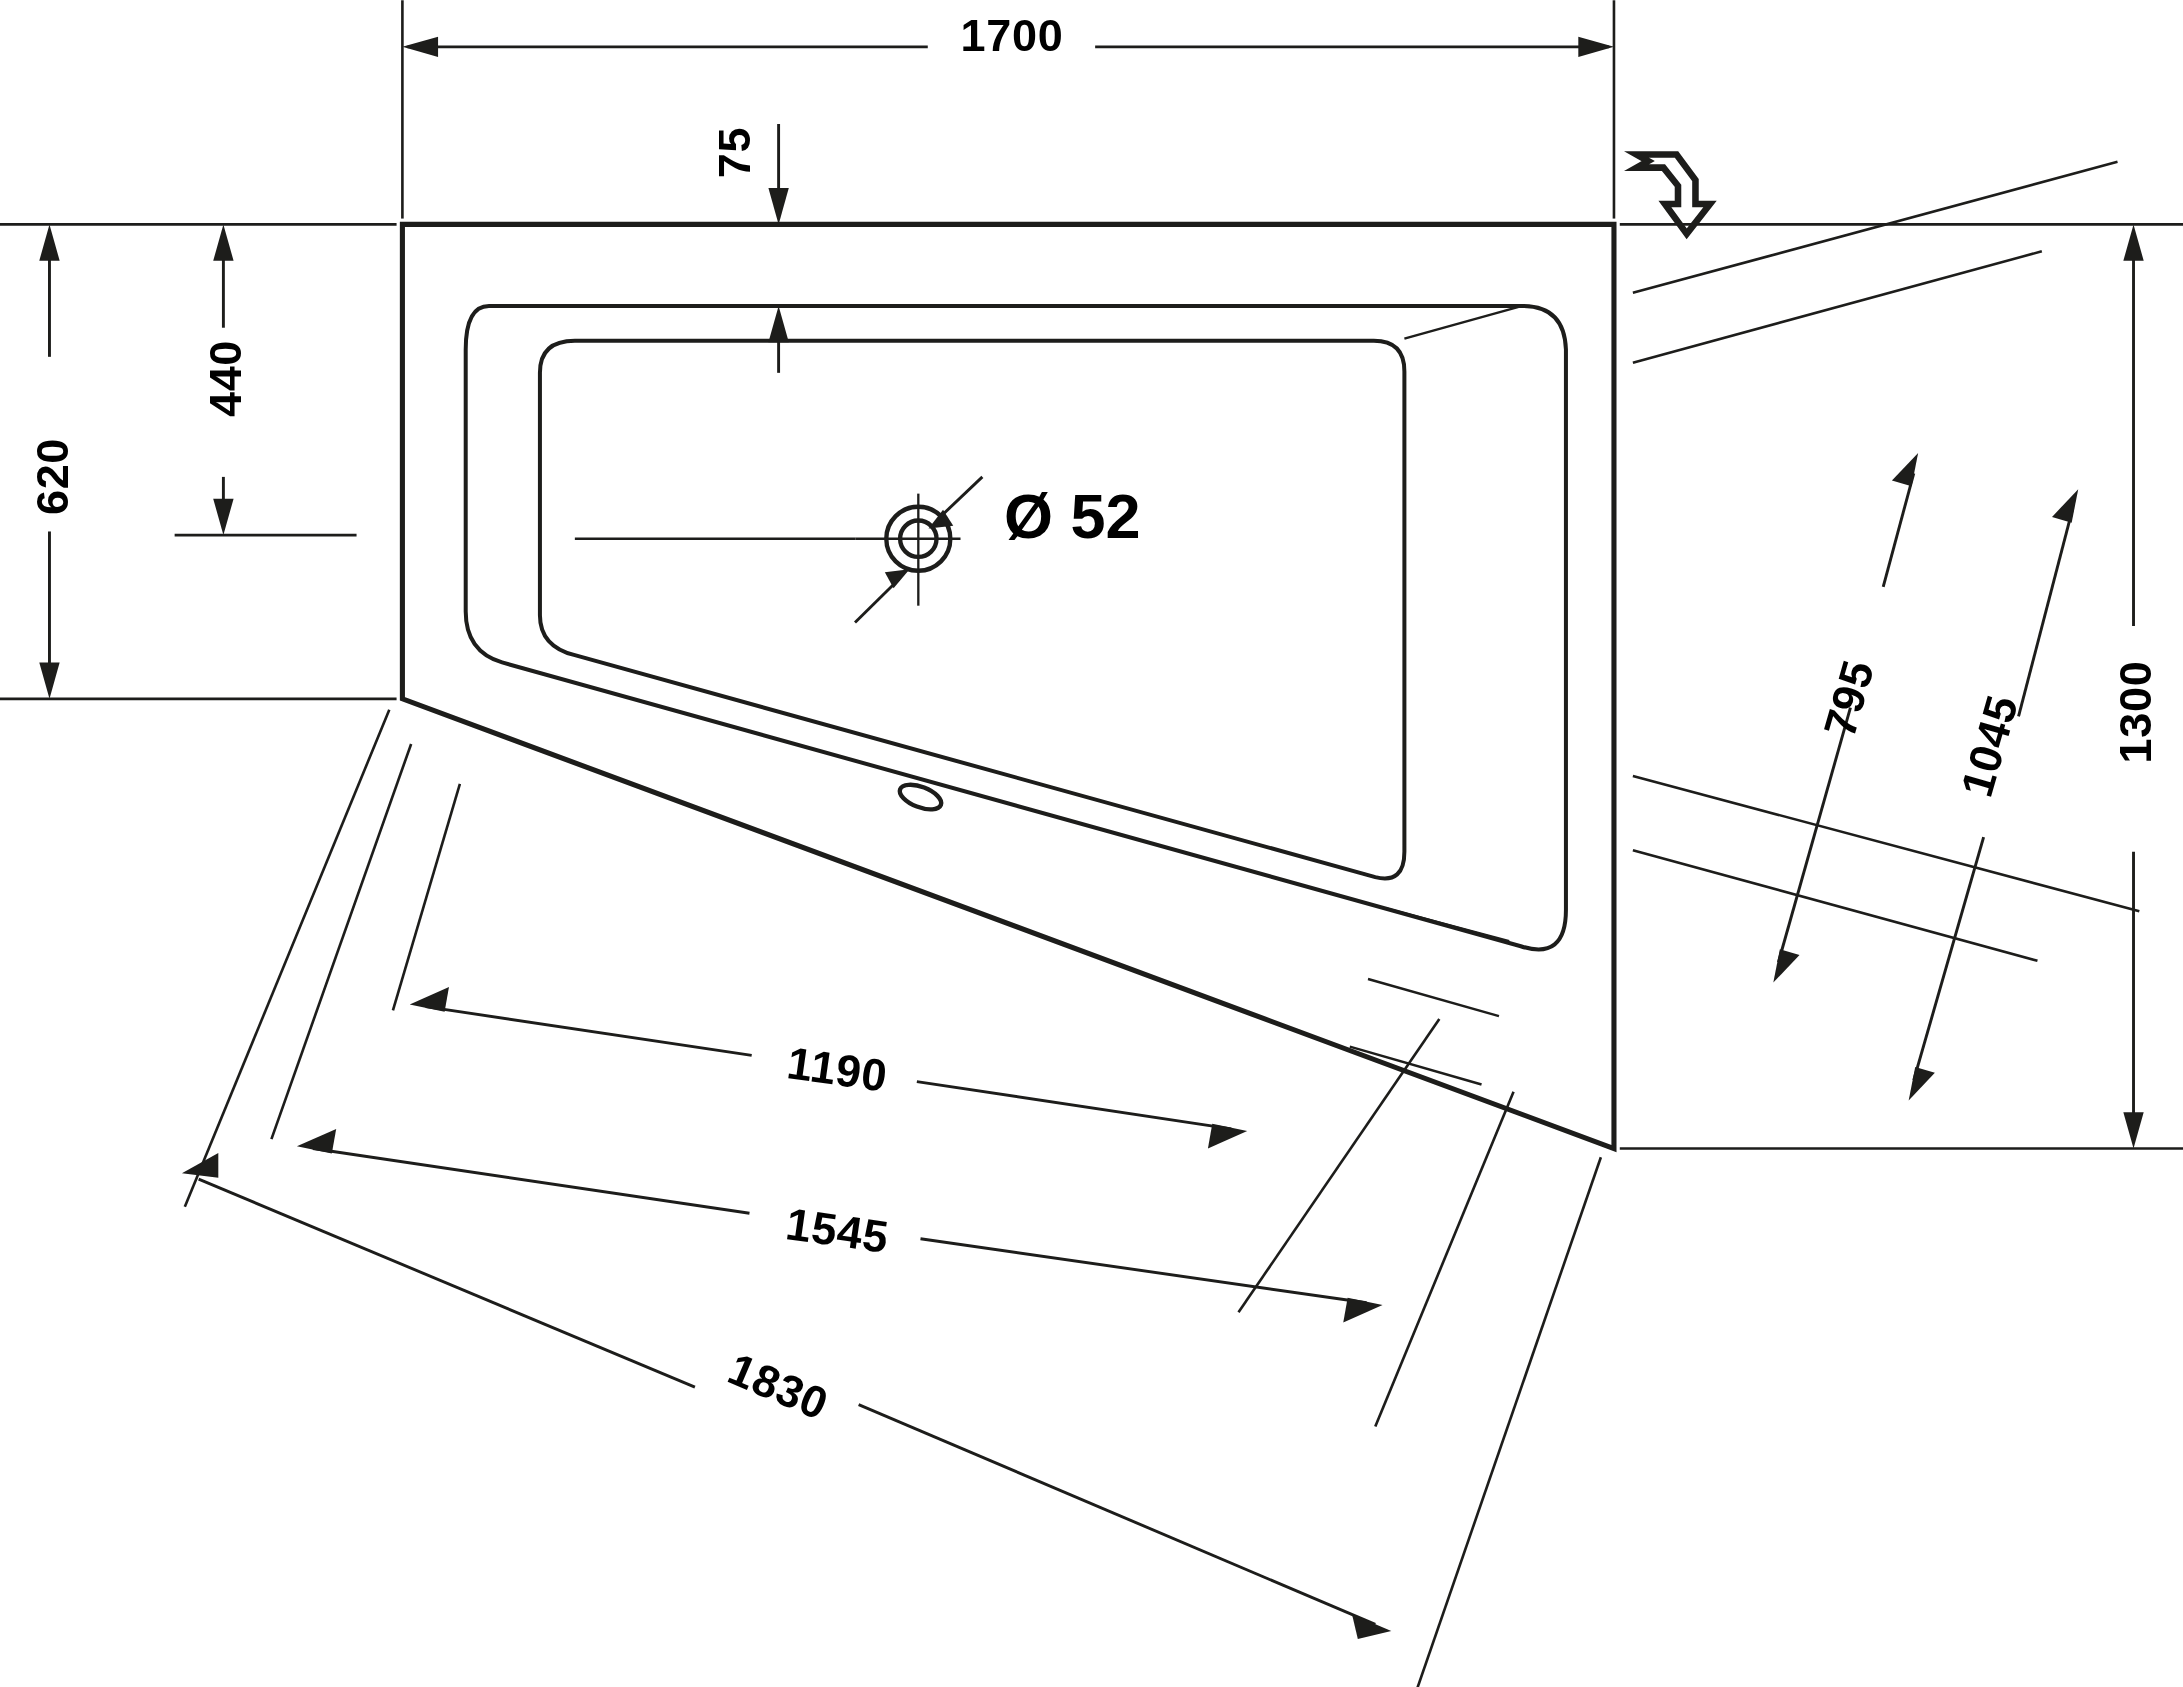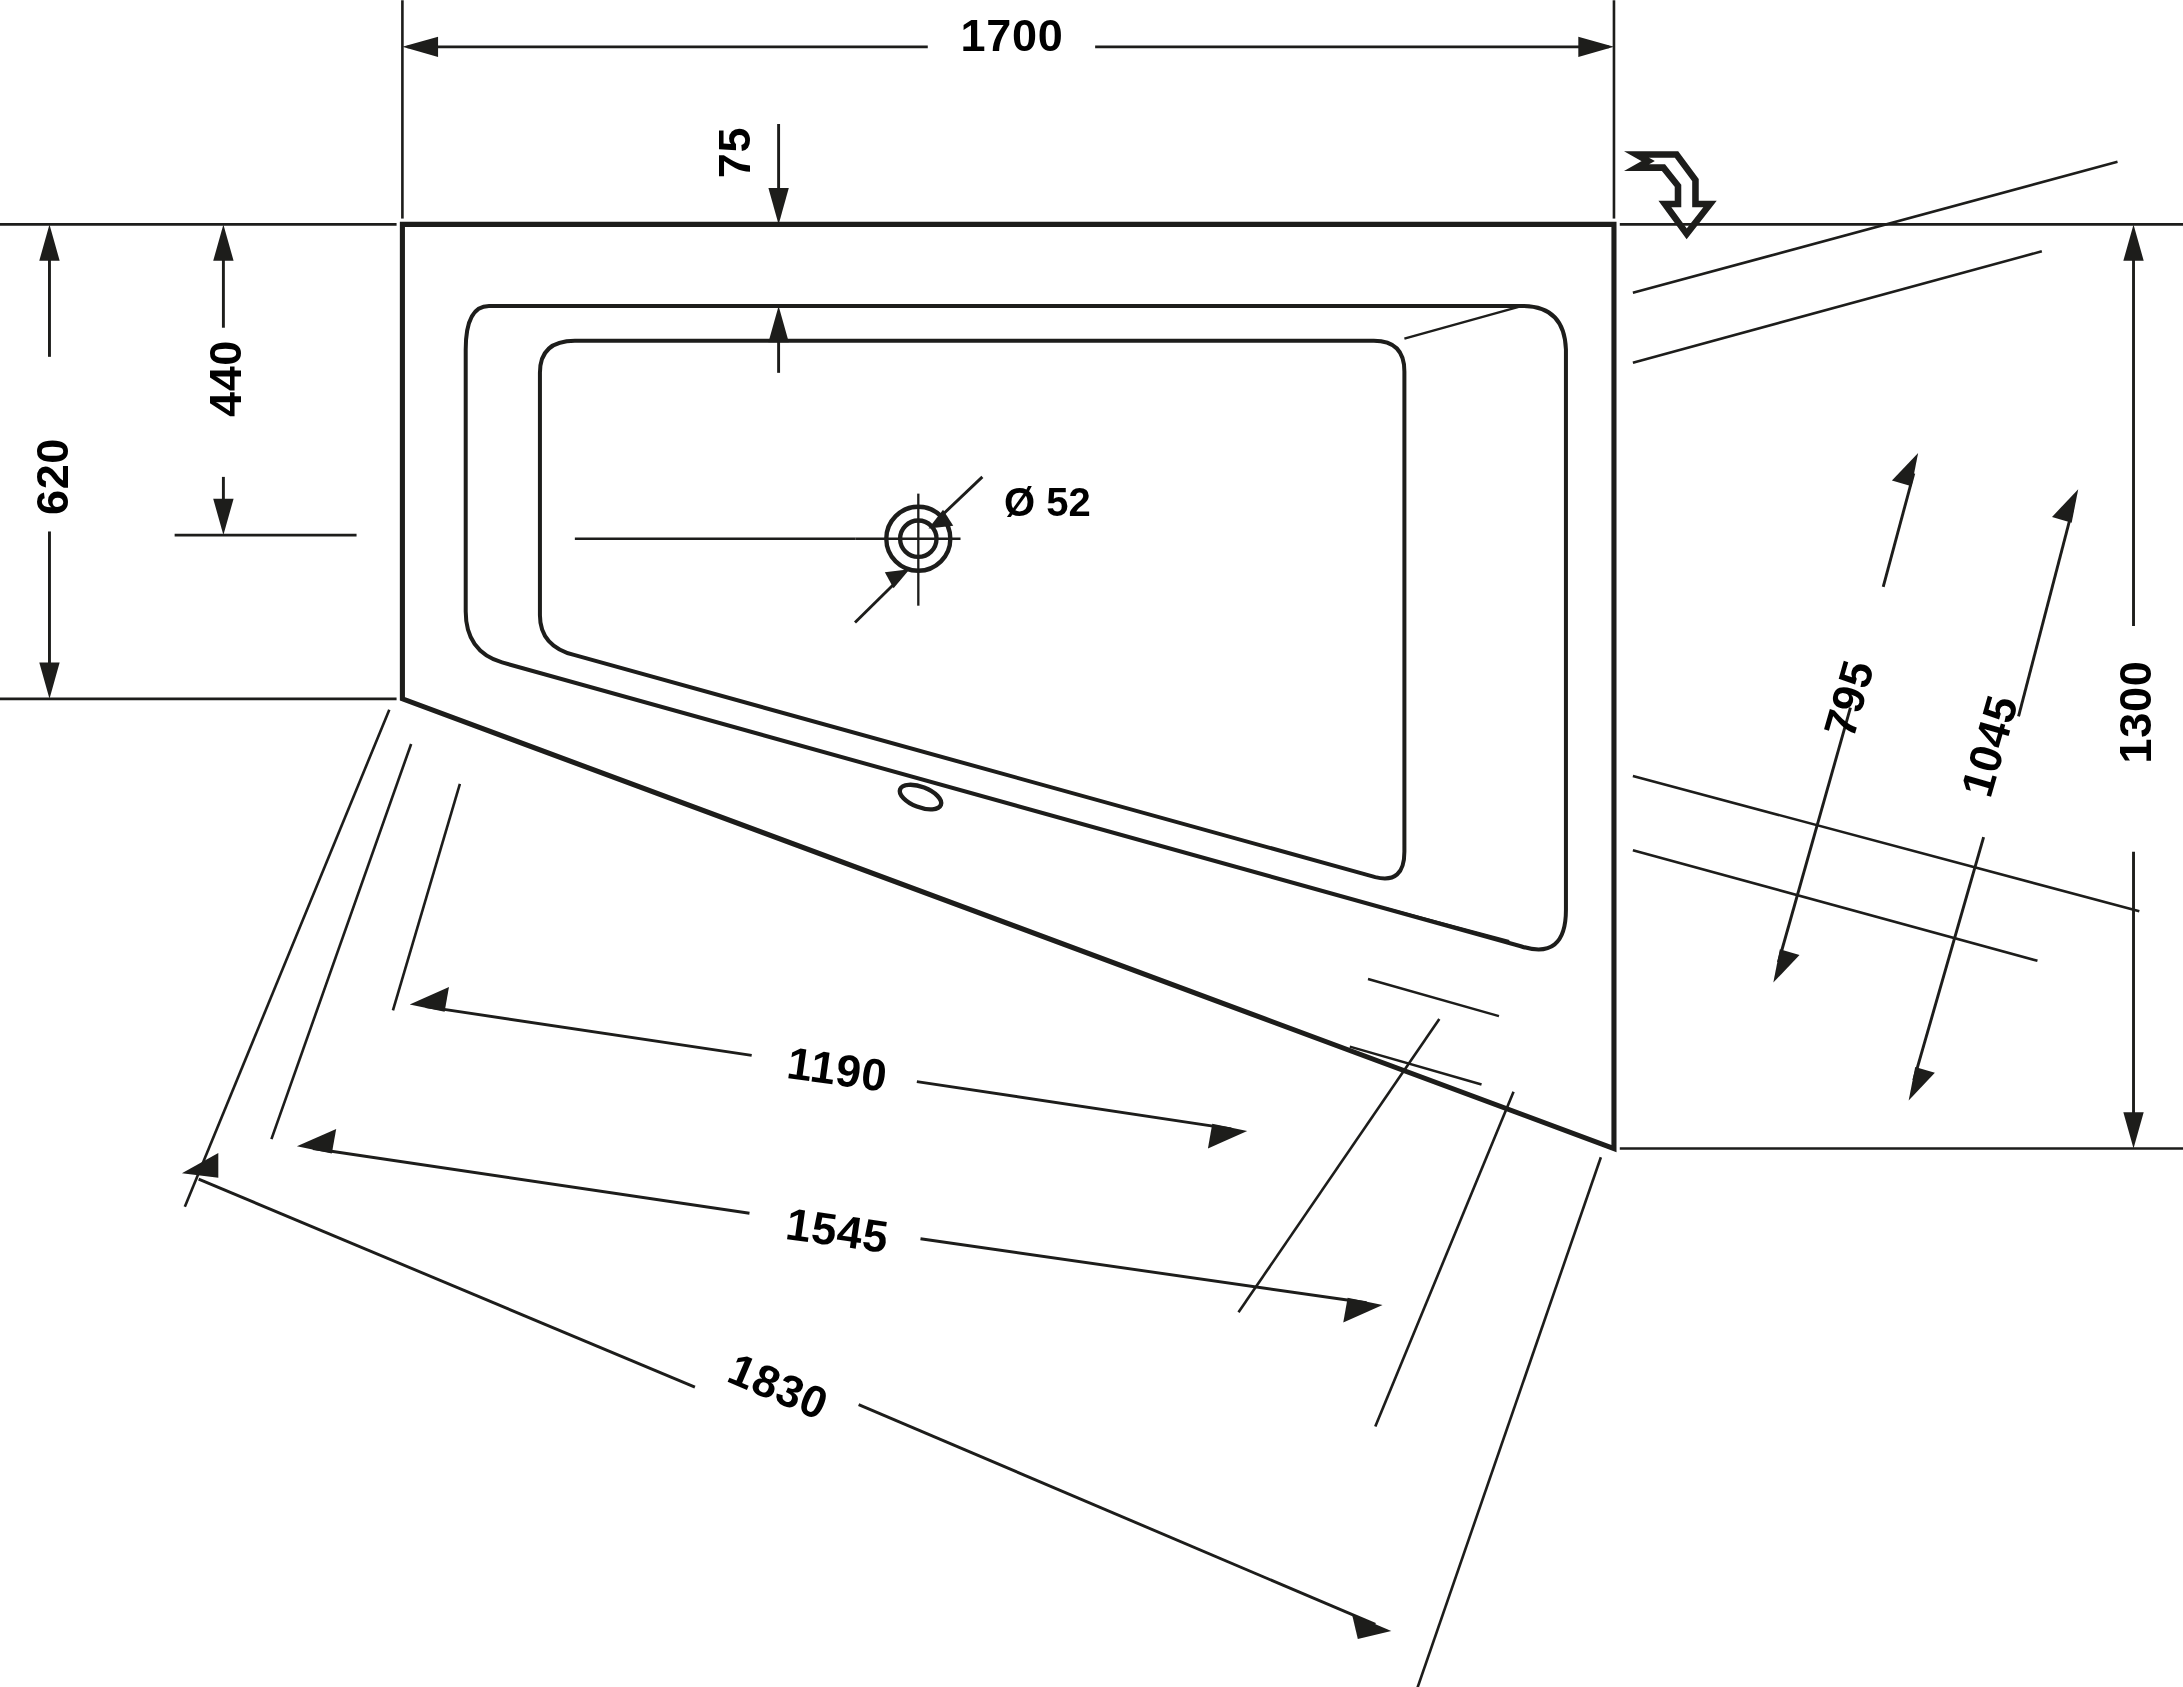--- a/index.html
+++ b/index.html
@@ -69,21 +69,21 @@
   .dimtext {
     font-family: "Liberation Sans", sans-serif;
     font-weight: bold;
     font-size: 45px;
     fill: #1d1d1b;
     letter-spacing: 0.7px;
   }
   .dia-symbol {
     font-family: "Liberation Sans", sans-serif;
     font-weight: bold;
-    font-size: 40px;
+    font-size: 63px;
     fill: #1d1d1b;
   }
   .drain-circle {
     fill: none;
     stroke: #1d1d1b;
     stroke-width: 6;
   }
   .proj-symbol {
     fill: none;
     stroke: #1d1d1b;

